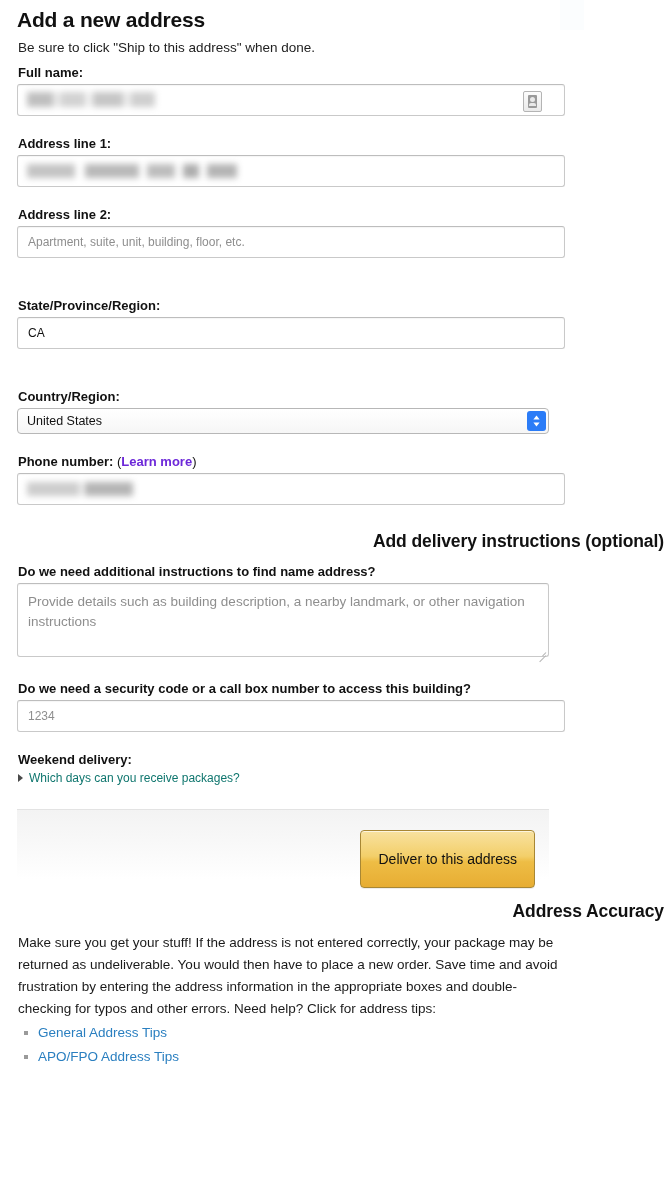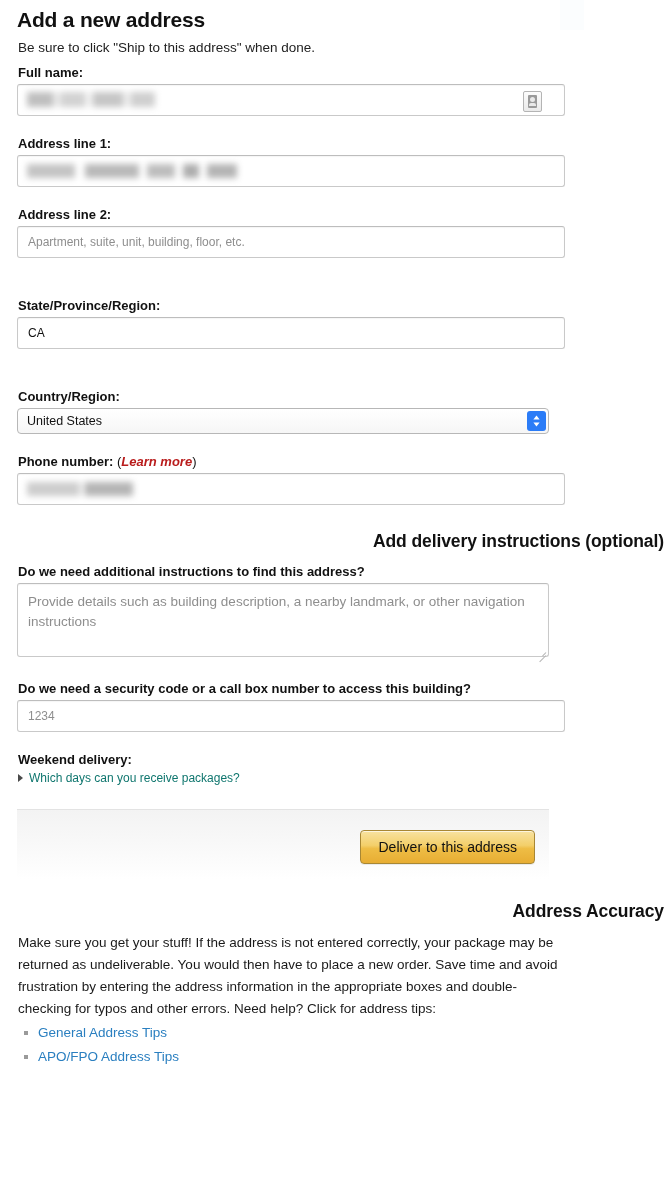--- a/index.html
+++ b/index.html
@@ -78,24 +78,23 @@
     font-size: 13px;
     font-weight: bold;
     color: #111111;
     margin: 0 0 4px 1px;
   }
   .label-inline .paren {
     font-weight: normal;
     color: #111111;
   }
   .link {
-    color: #b91c1c;
+    color: #6d28d9;
     text-decoration: none;
     cursor: pointer;
-    font-style: italic;
   }
 
   .input-wrap {
     position: relative;
     width: 532px;
   }
   .input {
     box-sizing: border-box;
     width: 548px;
     height: 32px;
@@ -306,21 +305,21 @@
     margin-left: 17px;
     width: 532px;
     height: 69px;
     border-top: 1px solid #e3e3e3;
     background: linear-gradient(#f3f3f3 0%, #f8f8f8 45%, #ffffff 100%);
   }
   .deliver-btn {
     position: absolute;
     right: 14px;
     top: 20px;
-    padding: 8px 17px;
+    padding: 20px 17px;
     font-family: "Liberation Sans", sans-serif;
     font-size: 14px;
     color: #111111;
     border: 1px solid #a88734;
     border-radius: 4px;
     background: linear-gradient(#f8e2a0 0%, #f3cf6a 45%, #eebd45 55%, #e7ad33 100%);
     box-shadow: inset 0 1px 0 rgba(255,255,255,0.65), 0 1px 0 rgba(0,0,0,0.07);
     cursor: pointer;
     white-space: nowrap;
   }
@@ -453,21 +452,21 @@
     </div>
 
     <div class="sp20"></div>
     <div class="sp6"></div>
 
     <h2 class="h2">Add delivery instructions (optional)</h2>
 
     <div class="sp12"></div>
 
     <div class="field">
-      <span class="label">Do we need additional instructions to find this address?</span>
+      <span class="label">Do we need additional instructions to find name address?</span>
       <div class="ta-wrap">
         <textarea class="textarea" placeholder="Provide details such as building description, a nearby landmark, or other navigation instructions" style=""></textarea>
         <span class="resizer">
             <i></i>
             <i></i>
           </span>
       </div>
     </div>
 
     <div class="sp20"></div>

